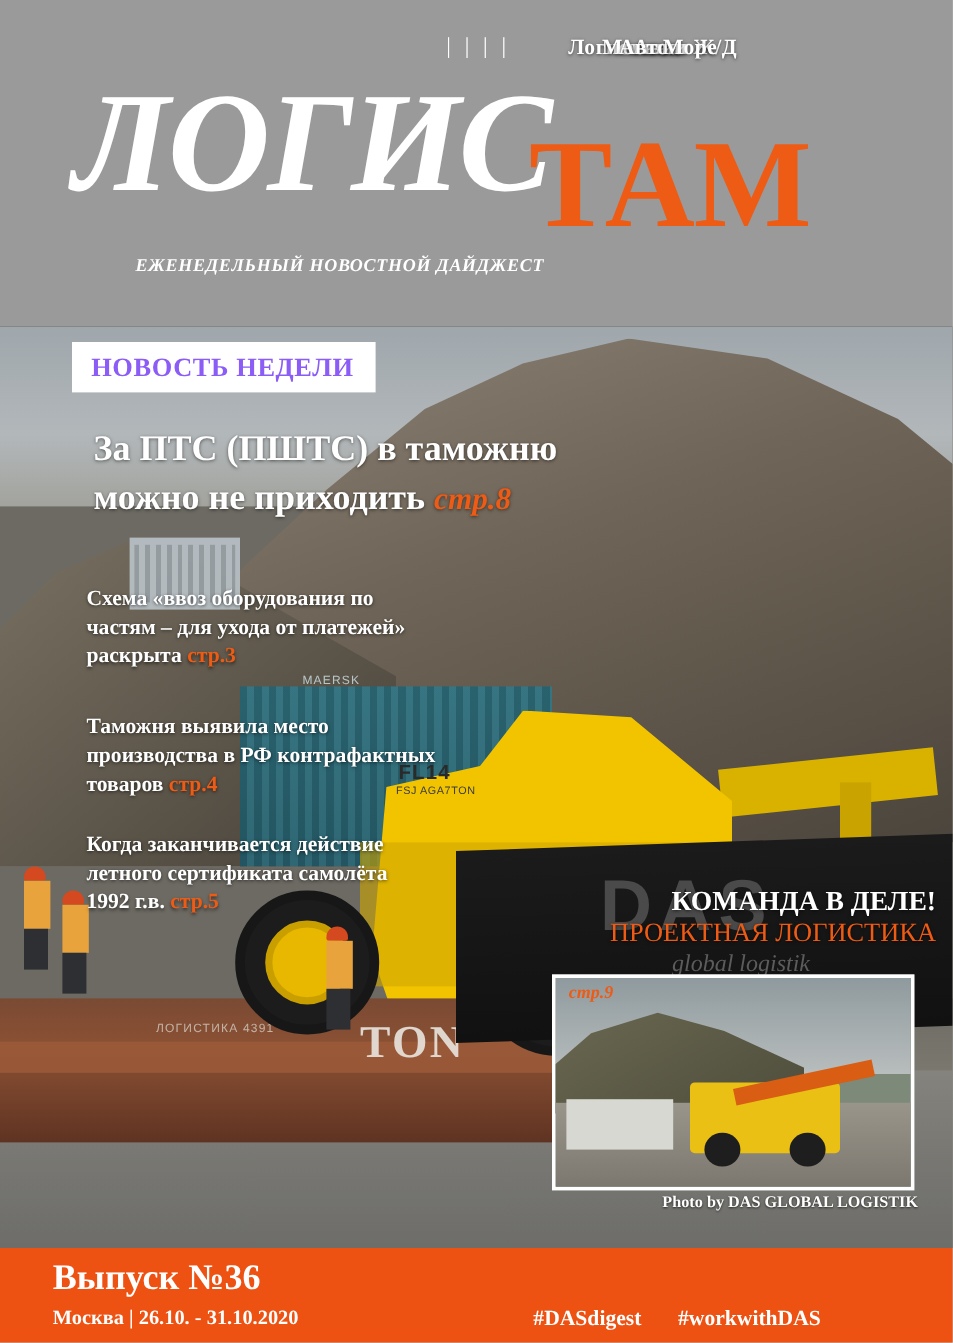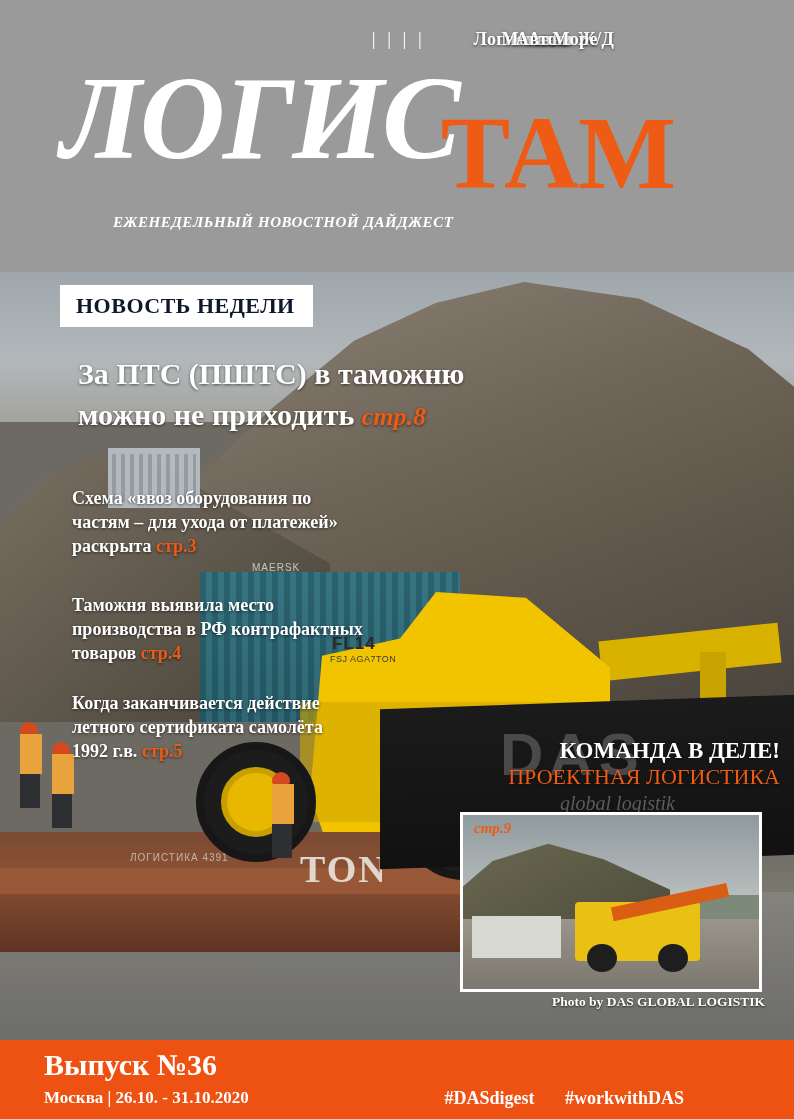--- a/index.html
+++ b/index.html
@@ -214,21 +214,21 @@
     position: absolute; top: 520px; left: 560px;
     color: #5c5c5c; font-family: "Liberation Serif", serif;
     font-style: italic; font-size: 20px;
   }
 
   
   .news-tag {
     position: absolute; top: 13px; left: 60px;
     background: #ffffff;
     padding: 8px 18px 8px 16px;
-    color: #0f172a;
+    color: #8b5cf6;
     font-family: "Liberation Serif", serif;
     font-weight: bold;
     font-size: 22px;
     letter-spacing: .5px;
   }
   .lead {
     position: absolute; top: 82px; left: 78px;
     width: 560px;
     color: #ffffff;
     font-family: "Liberation Serif", serif;

